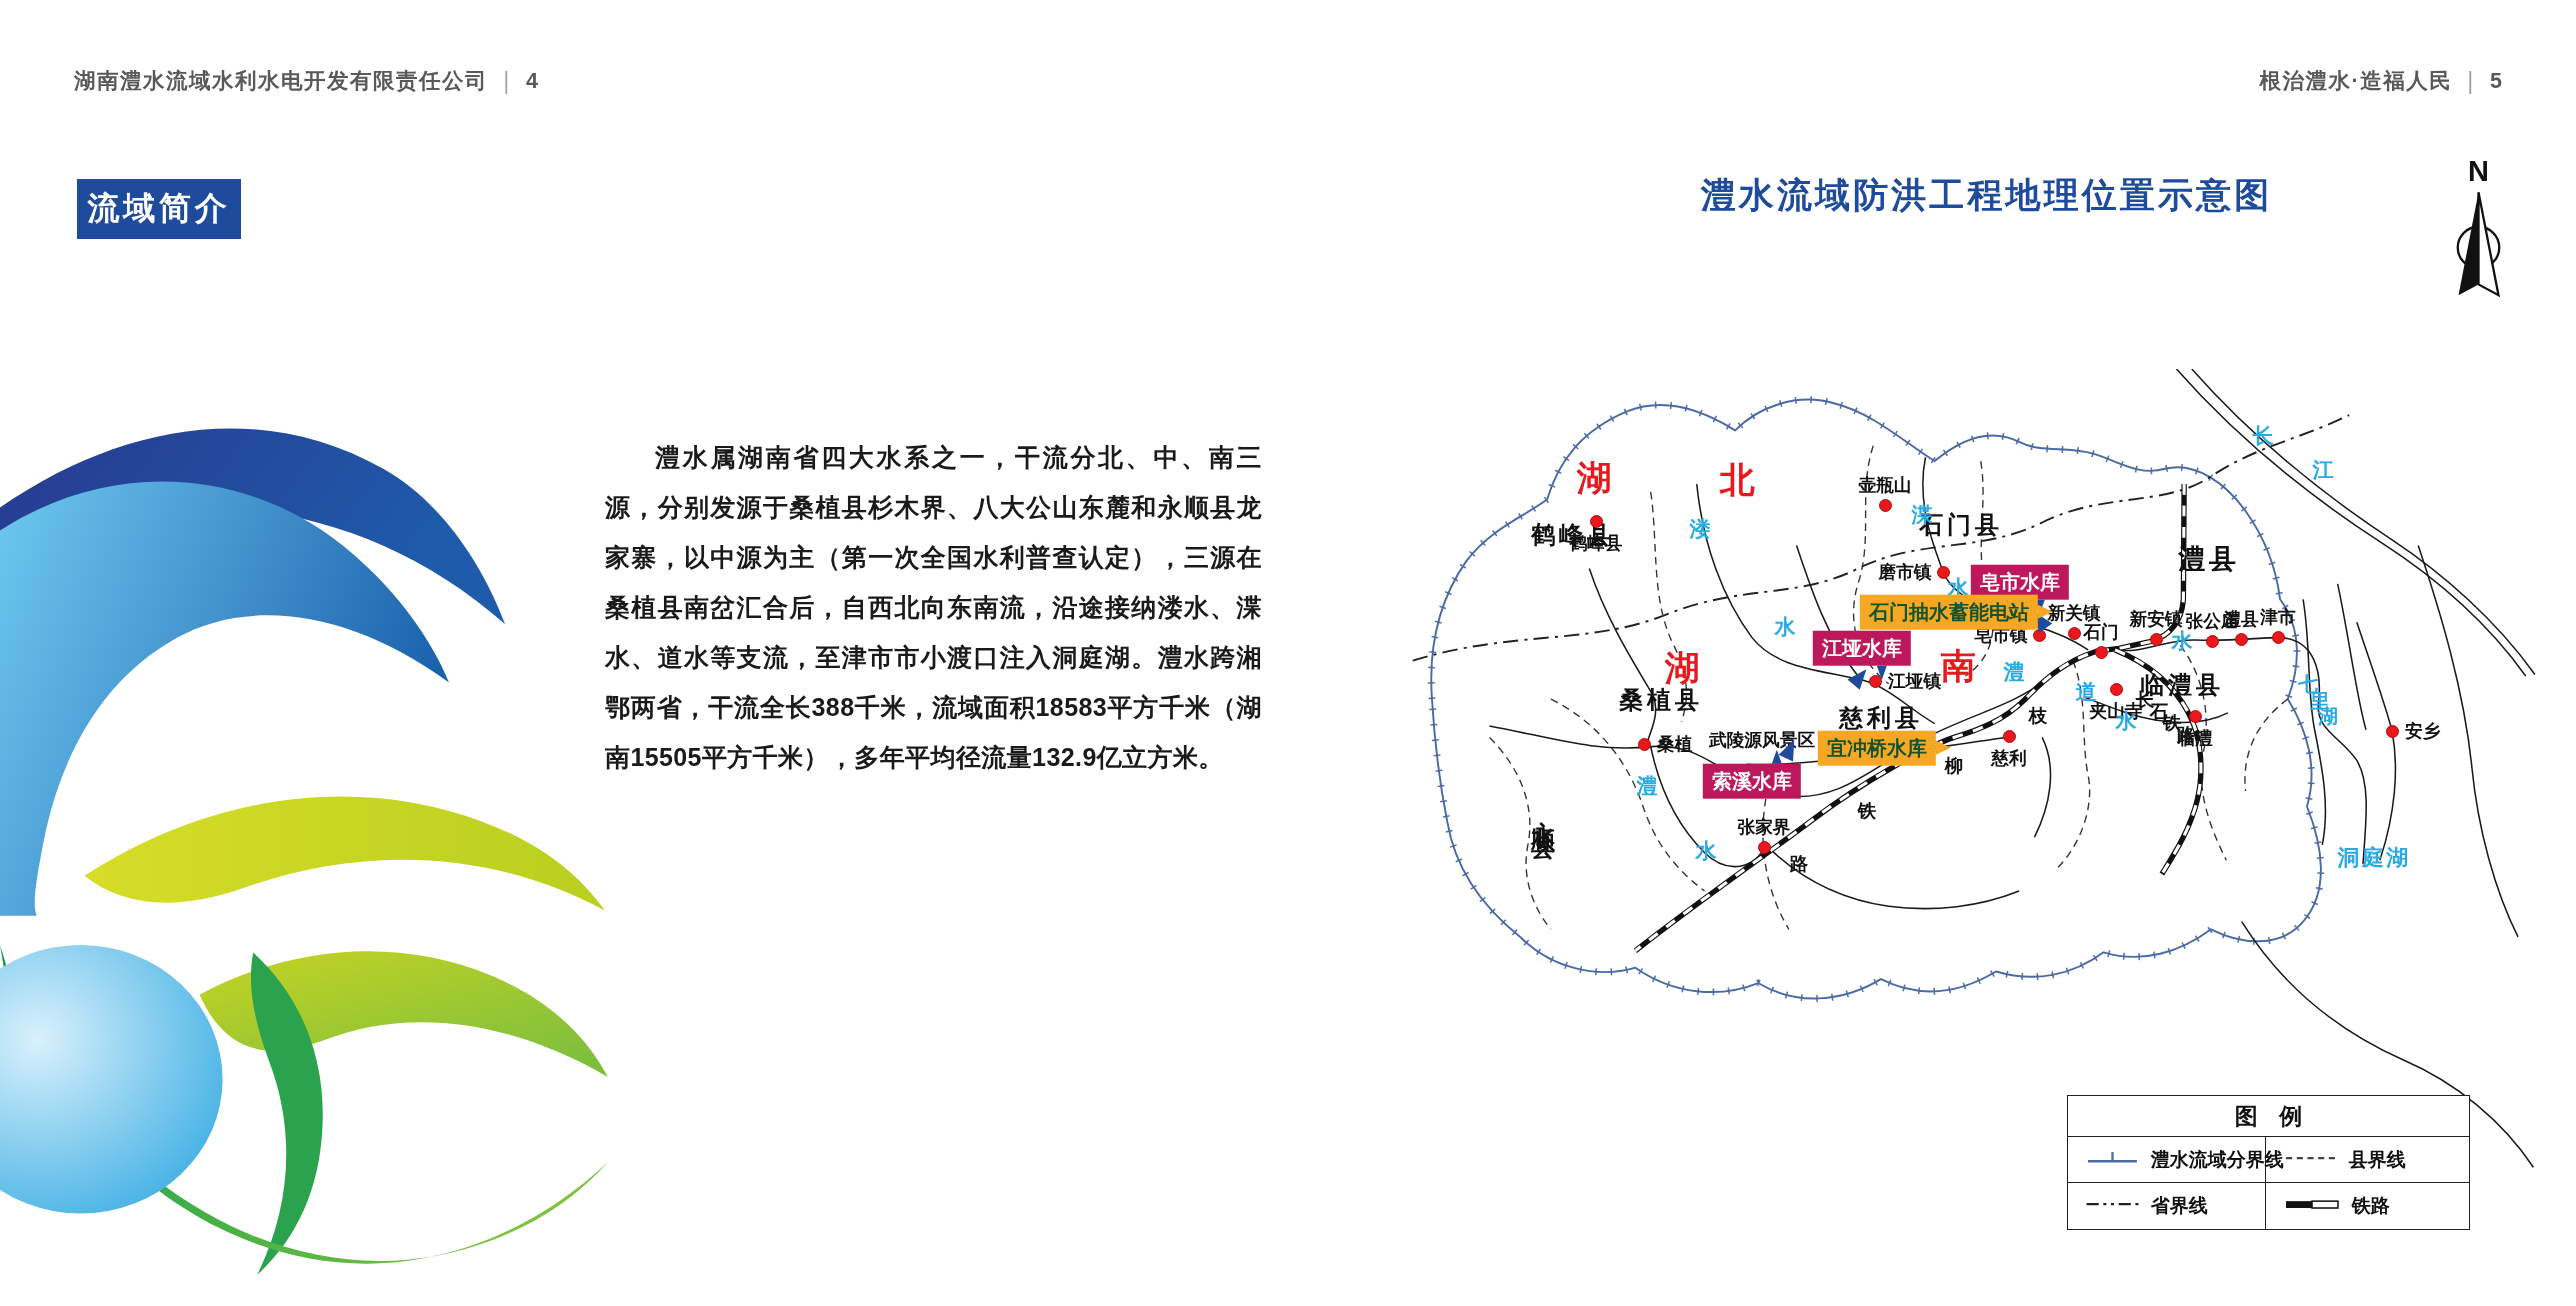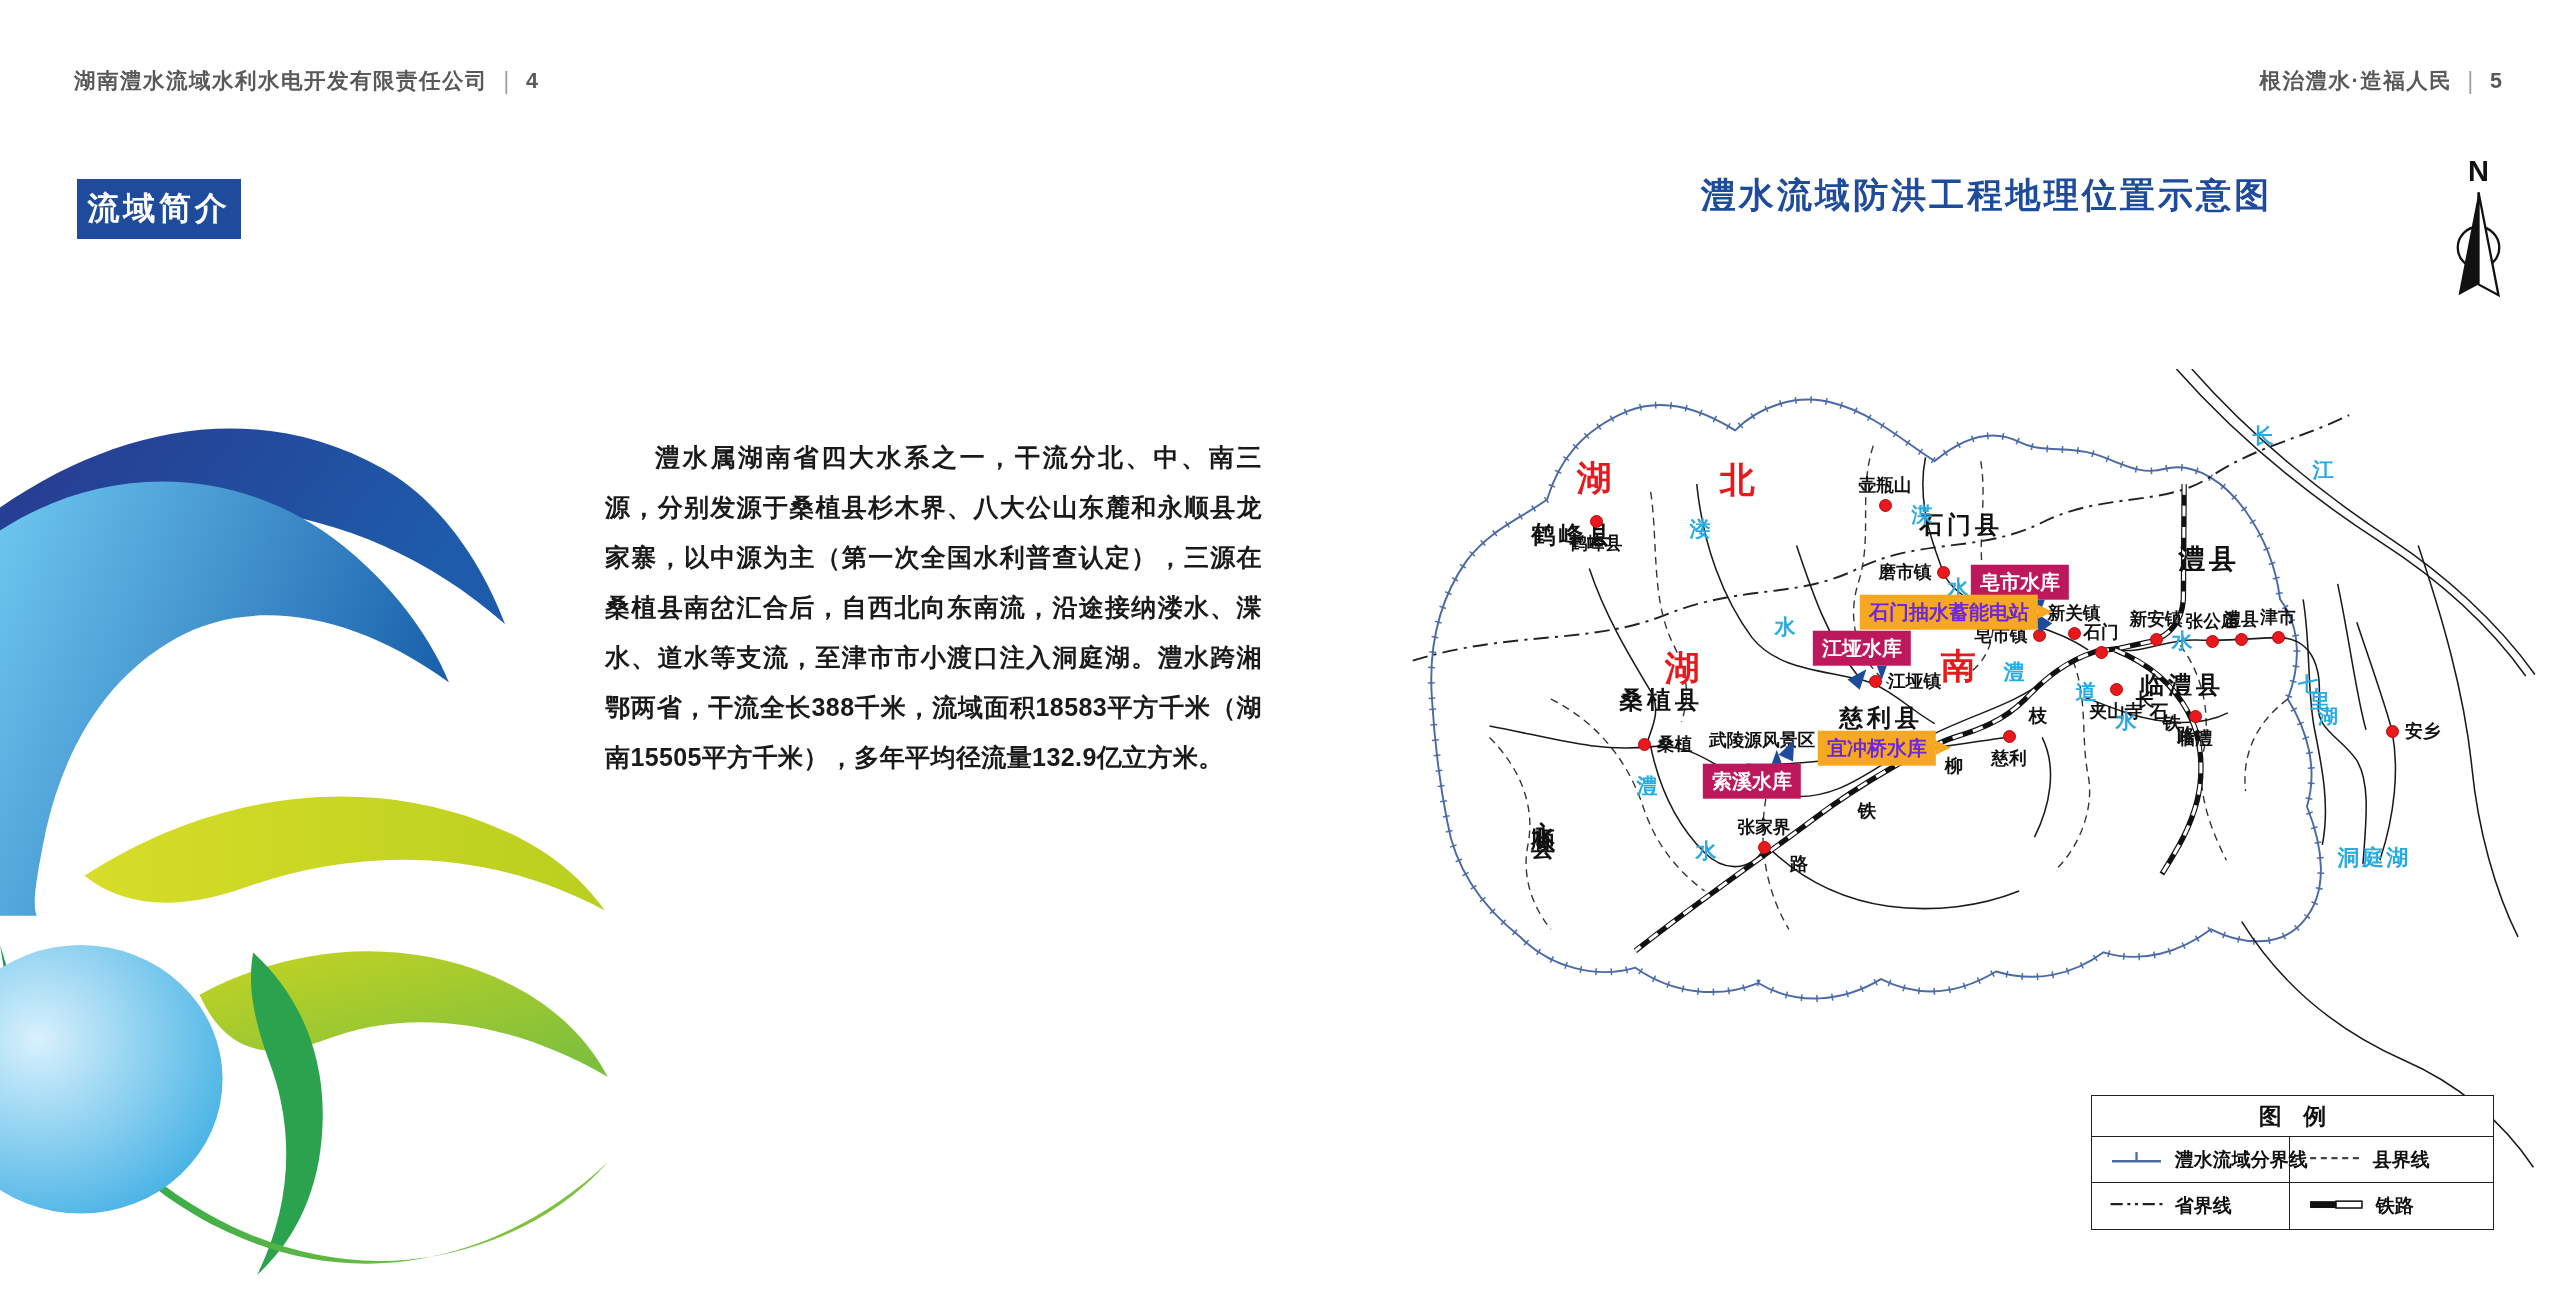--- a/index.html
+++ b/index.html
@@ -43,33 +43,33 @@
   .town{position:absolute;width:0;height:0;}
   .town .dot{position:absolute;left:-6.1px;top:-6.1px;width:13px;height:13px;border-radius:50%;background:#e8191c;border:1.5px solid #b30d10;box-sizing:border-box;}
   .town .tlabel{position:absolute;white-space:nowrap;font-size:17.7px;font-weight:700;color:#111;}
   .town.pos-above .tlabel{left:50%;bottom:8.4px;transform:translateX(-50%);}
   .town.pos-below .tlabel{left:50%;top:10px;transform:translateX(-50%);}
   .town.pos-left  .tlabel{right:11.5px;top:50%;transform:translateY(-50%);}
   .town.pos-right .tlabel{left:13px;top:50%;transform:translateY(-50%);}
 
   .tag{position:absolute;transform:translate(-50%,-50%);padding:3.8px 9.2px;font-size:20px;font-weight:700;white-space:nowrap;z-index:4;}
   .tag.blue{background:#be185d;color:#fff;}
-  .tag.orange{background:#f7a823;color:#6d28d9;}
+  .tag.orange{background:#f7a823;color:#14532d;}
   .tag::after{content:"";position:absolute;width:0;height:0;border:9.2px solid transparent;}
   .tag.tail-down::after{left:65%;top:100%;border-top-color:inherit;border-top:14px solid #1e4b9b;border-left-width:5.4px;border-right-width:5.4px;}
   .tag.tail-up::after{left:70%;bottom:100%;border-bottom:14px solid #1e4b9b;border-left-width:5.4px;border-right-width:5.4px;}
   .tag.tail-right::after{left:100%;top:50%;transform:translateY(-50%);border-left:15.4px solid #1e4b9b;border-top-width:7px;border-bottom-width:7px;}
   .tag.orange.tail-right::after{border-left-color:#f7a823;}
 
   .dam{position:absolute;width:0;height:0;border-left:8.4px solid transparent;border-right:8.4px solid transparent;z-index:3;}
   .dam.blue{border-bottom:20px solid #1e4b9b;}
   .dam.orange{border-bottom:20px solid #f7a823;}
 
   
-  .legend{position:absolute;left:670px;top:726px;width:401px;background:#fff;border:1.5px solid #231f20;z-index:5;margin-left:24px;}
+  .legend{position:absolute;left:670px;top:726px;width:401px;background:#fff;border:1.5px solid #231f20;z-index:5;}
   .legend .ltitle{height:40px;line-height:40px;text-align:center;font-size:23px;font-weight:700;color:#111;
     border-bottom:1.5px solid #231f20;letter-spacing:21.5px;text-indent:21.5px;}
   .legend .grid{display:grid;grid-template-columns:198px 1fr;}
   .legend .cell{height:46px;display:flex;align-items:center;gap:10.7px;padding-left:17px;box-sizing:border-box;}
   .legend .cell.c1{border-right:1.5px solid #231f20;}
   .legend .cell.r1{border-bottom:1.5px solid #231f20;}
   .legend .cell .llabel{font-size:19px;font-weight:700;color:#111;white-space:nowrap;}
 </style>
 </head>
 <body>

